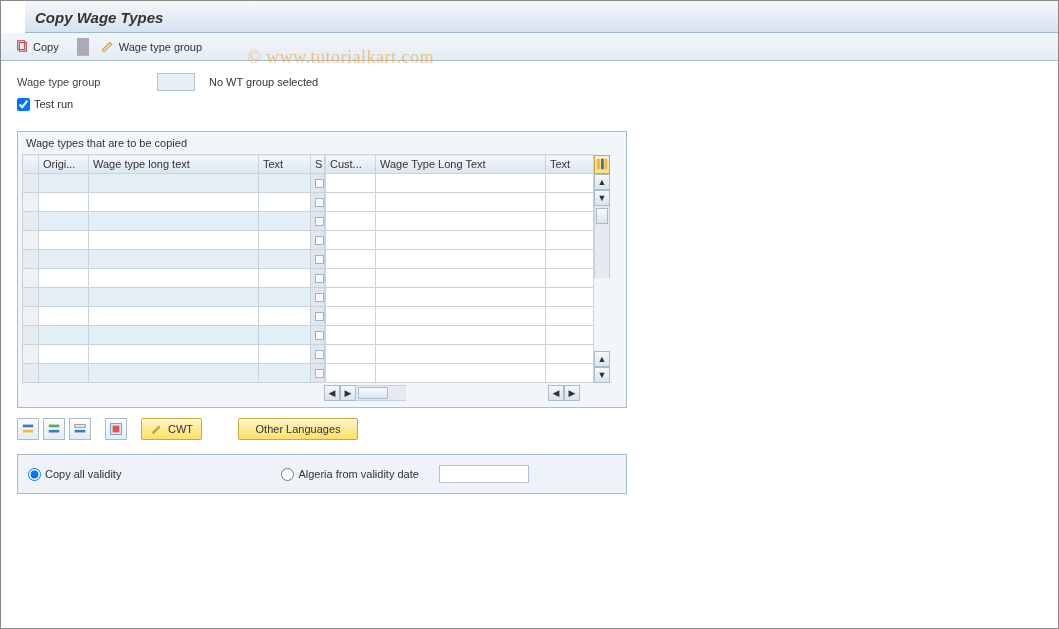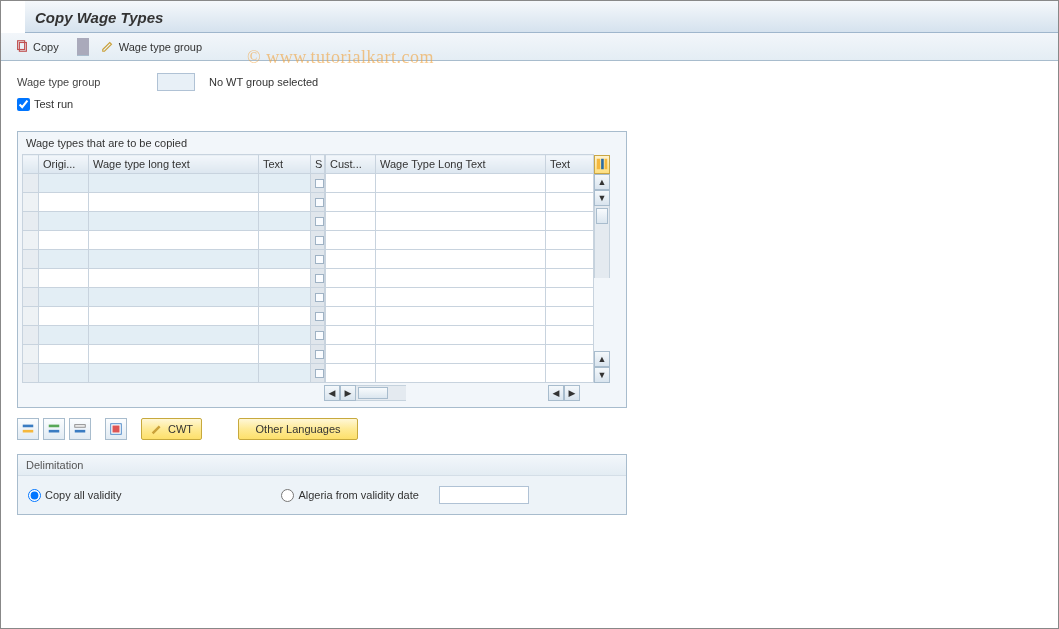--- a/index.html
+++ b/index.html
@@ -439,21 +439,20 @@
       <span>CWT</span>
     </div>
     <div style="width:12px"></div>
     <div style="width:12px"></div>
     <div class="pill lang">
       <span>Other Languages</span>
     </div>
   </div>
 
   <div class="panel">
-    <div class="panel-title">Delimitation</div>
     <div class="panel-body">
       <input type="radio" class="radio" name="delim" checked="" style="">
       <span class="radio-label">Copy all validity</span>
       <div style="width:100px"></div>
       <input type="radio" class="radio" name="delim" style="">
       <span>Algeria from validity date</span>
       <input class="date-input" type="text" value="" style="">
     </div>
   </div>
 

